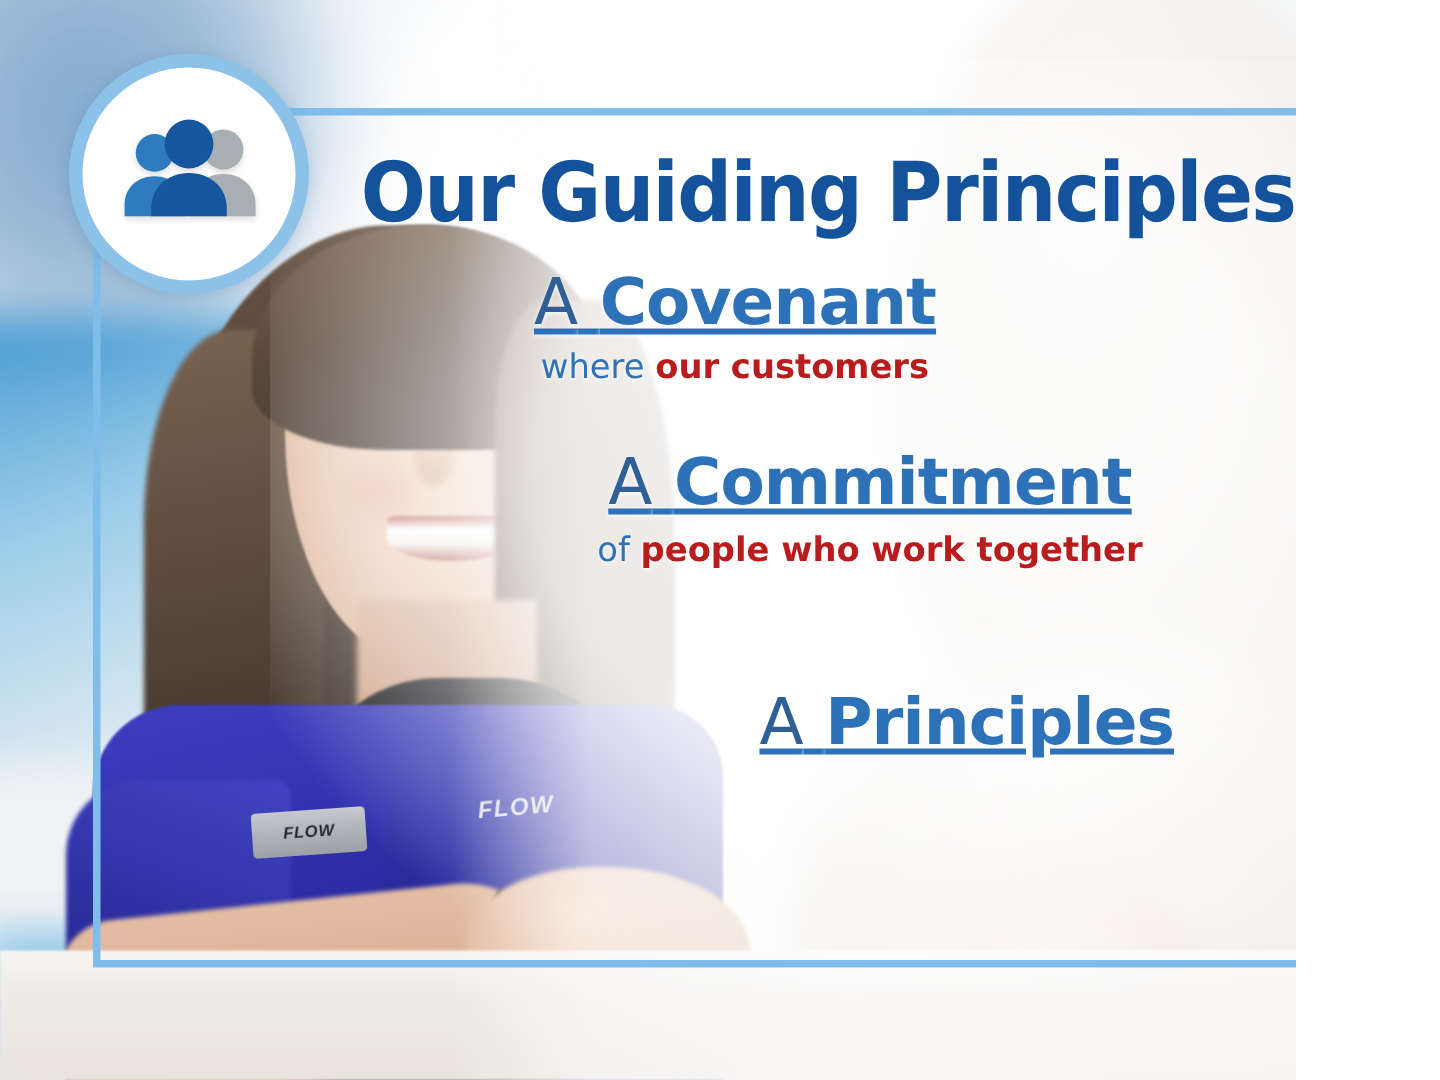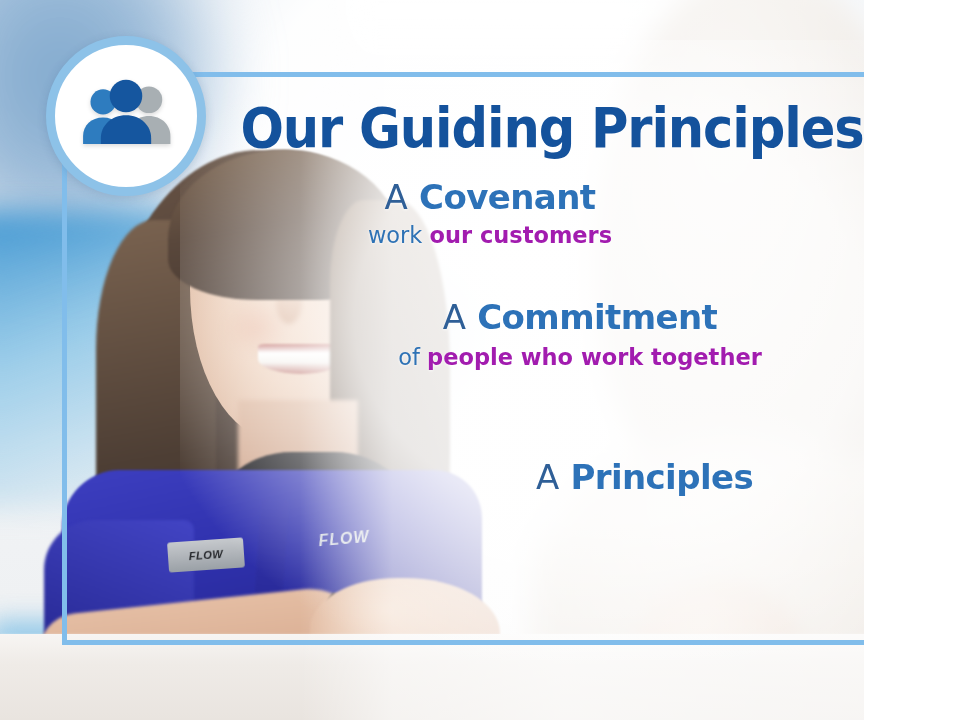--- a/index.html
+++ b/index.html
@@ -270,37 +270,38 @@
     letter-spacing:-1.2px;
     color:#14529c;
     text-shadow:0 1px 3px rgba(255,255,255,.85);
     transform:scaleX(.93); transform-origin:center;
     white-space:nowrap;
   }
 
   .principle{ position:absolute; }
   .p-head{
     font-family:"DejaVu Sans", sans-serif;
-    font-size:34px; line-height:1.04;
+    font-size:43px; line-height:1.04;
     color:#2d72b8; font-weight:700;
     letter-spacing:-.6px;
     text-shadow:0 1px 3px rgba(255,255,255,.8);
     white-space:nowrap;
+    text-decoration:underline;
   }
   .p-head .art{
     font-weight:400; color:#2f5f97; letter-spacing:0;
   }
   .p-sub{
     font-family:"DejaVu Sans", sans-serif;
     font-size:22.5px; line-height:1.32;
     color:#2e72b5; font-weight:400;
     text-shadow:0 1px 3px rgba(255,255,255,.8);
     white-space:nowrap;
   }
-  .p-sub b{ font-weight:700; color:#a21caf; }
+  .p-sub b{ font-weight:700; color:#b91c1c; }
 
   
   #p1 { left:208px; top:108px;  width:440px; text-align:center; }
   #p2 { left:268px; top:228px;  width:500px; text-align:center; }
   #p3 { left:330px; top:388px;  width:505px; text-align:center; }
   #p1 .p-sub { margin-top:6px; }
   #p2 .p-sub { margin-top:8px; }
   #p3 .p-sub { margin-top:10px; }
 </style>
 </head>
@@ -375,21 +376,21 @@
 
   <div class="content">
     <div class="title">Our Guiding Principles</div>
 
     <div class="principle" id="p1">
       <div class="p-head">
         <span class="art">A</span>
         <span>Covenant</span>
       </div>
       <div class="p-sub">
-          <div><span>work </span><b>our customers</b></div>
+          <div><span>where </span><b>our customers</b></div>
         </div>
     </div>
 
     <div class="principle" id="p2">
       <div class="p-head">
         <span class="art">A</span>
         <span>Commitment</span>
       </div>
       <div class="p-sub">
           <div><span>of </span><b>people who work together</b></div>

